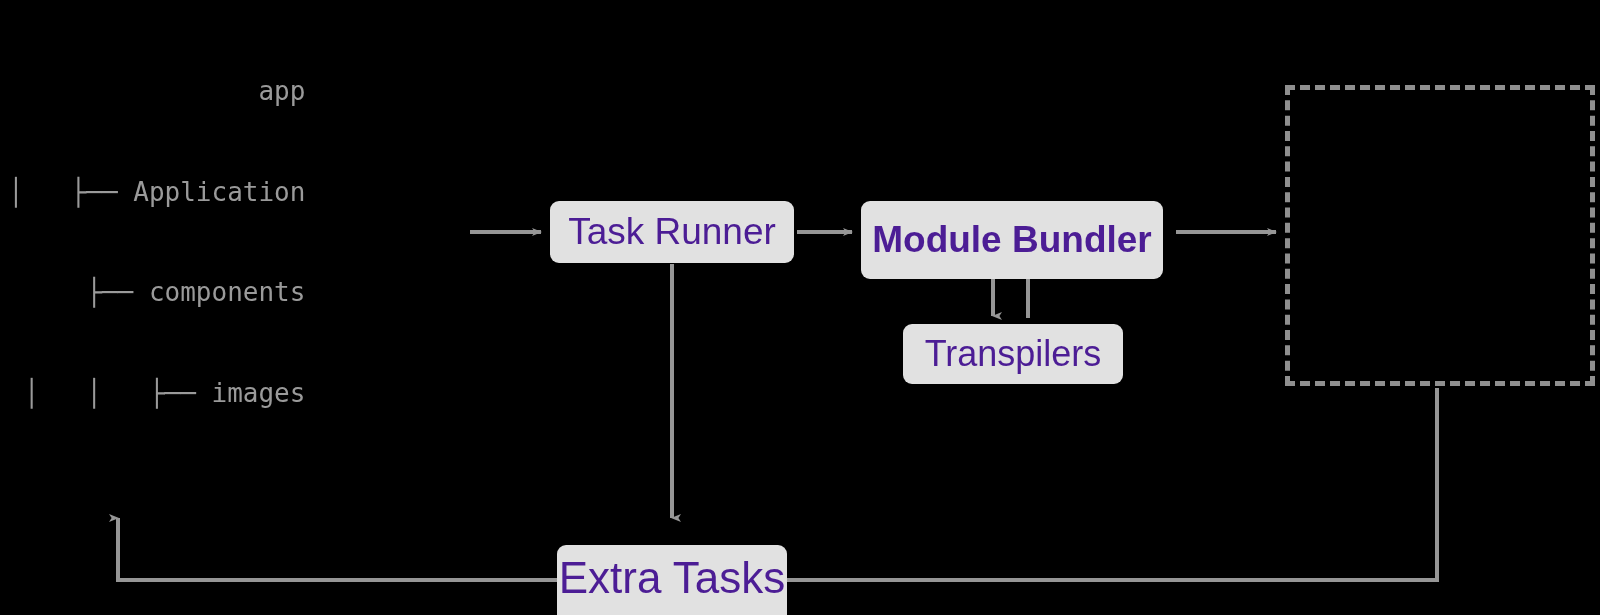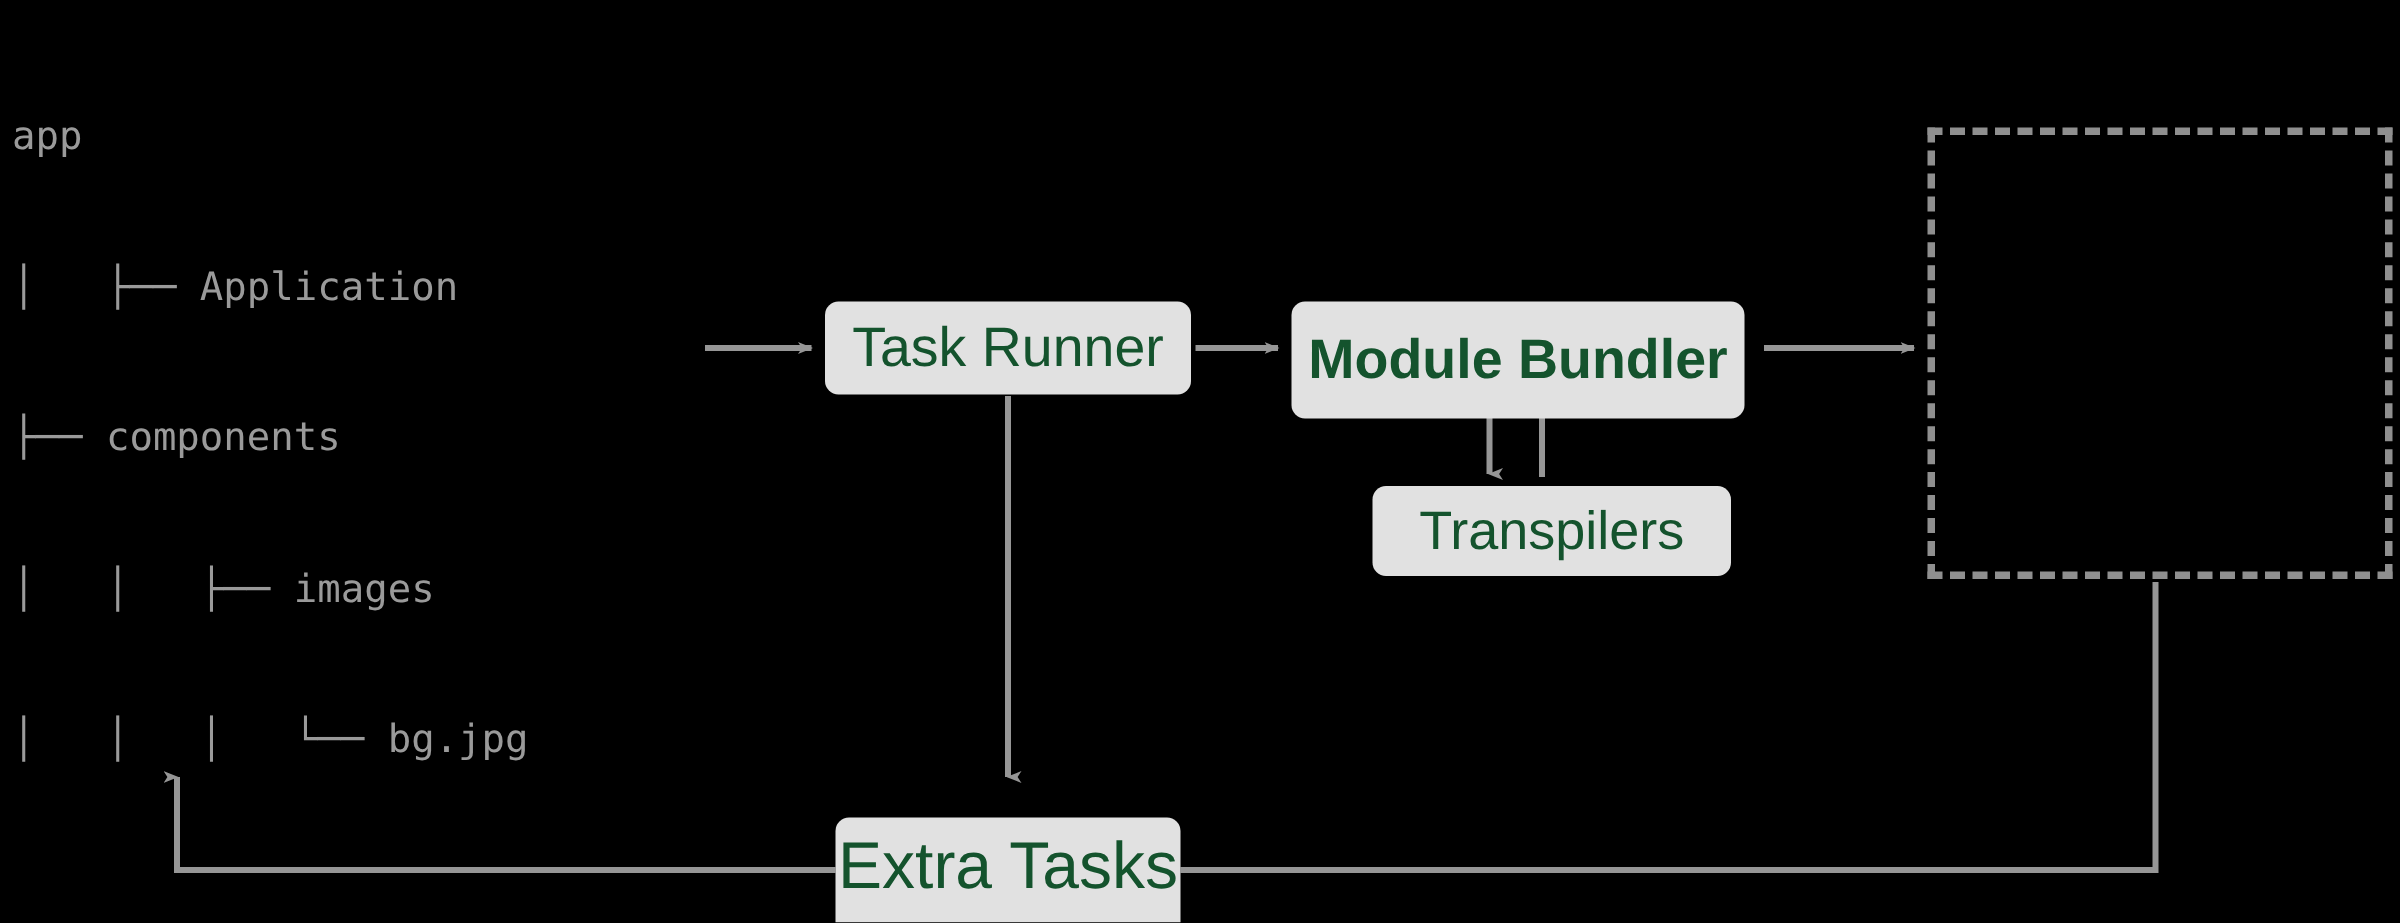--- a/index.html
+++ b/index.html
@@ -30,58 +30,58 @@
     font-size: 26px;
     line-height: 33.5px;
     color: #9a9a9a;
     white-space: pre;
     letter-spacing: 0px;
   }
   #file-tree .tree-row {
     white-space: pre;
     display: block;
     height: 33.5px;
+    text-align: right;
   }
   
   #connectors {
     position: absolute;
     left: 0; top: 0;
     width: 1600px;
     height: 615px;
     pointer-events: none;
   }
   
   .node-box {
     position: absolute;
     background: #e1e1e1;
     border-radius: 9px;
-    color: #14532d;
+    color: #4c1d95;
     display: flex;
     align-items: center;
     justify-content: center;
     font-family: "Liberation Sans", sans-serif;
     font-weight: 400;
     box-sizing: border-box;
   }
   #box-task-runner {
     left: 550px; top: 201px;
     width: 244px; height: 62px;
     font-size: 37px;
   }
   #box-module-bundler {
     left: 861px; top: 201px;
     width: 302px; height: 78px;
     font-size: 37px;
     font-weight: bold;
   }
   #box-transpilers {
     left: 903px; top: 324px;
-    width: 239px; height: 60px;
+    width: 220px; height: 60px;
     font-size: 36px;
-    margin-left: 12px;
   }
   #box-extra-tasks {
     left: 557px; top: 545px;
     width: 230px; height: 70px;
     font-size: 44px;
     border-radius: 9px 9px 0 0;
     justify-content: center;
     align-items: flex-start;
     padding-top: 8px;
   }
@@ -97,21 +97,20 @@
 </head>
 <body>
 
 <div id="stage">
 
   <div id="file-tree">
     <span class="tree-row">app</span>
     <span class="tree-row">│   ├── Application</span>
     <span class="tree-row">├── components</span>
     <span class="tree-row">│   │   ├── images</span>
-    <span class="tree-row">│   │   │   └── bg.jpg</span>
     
     
     
     
     
     
     
     
   </div>
 

